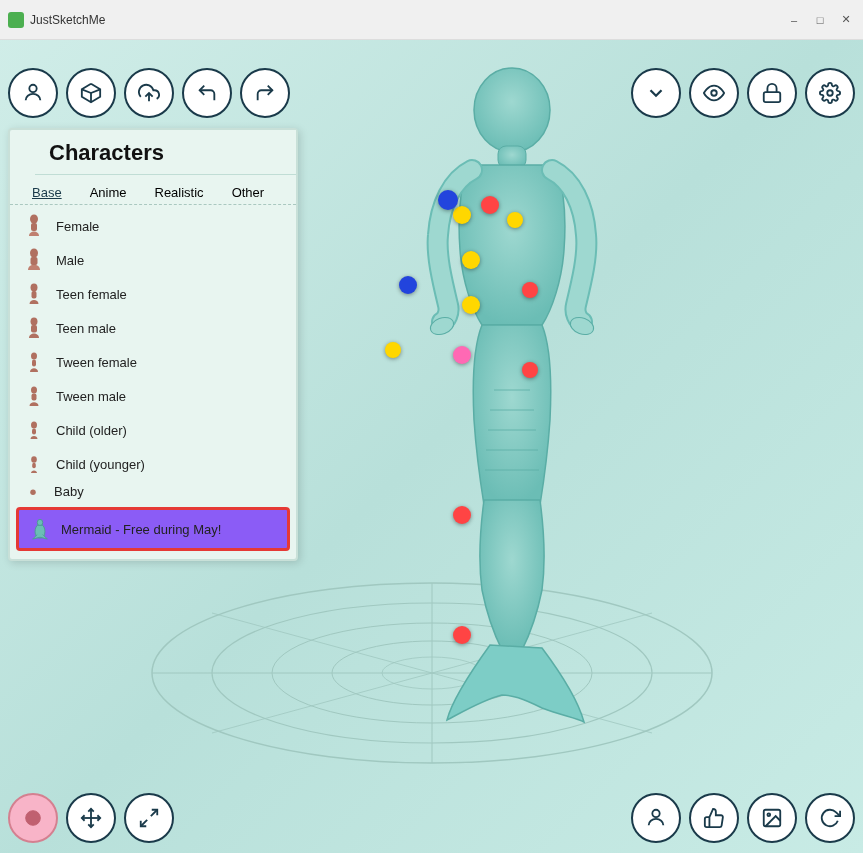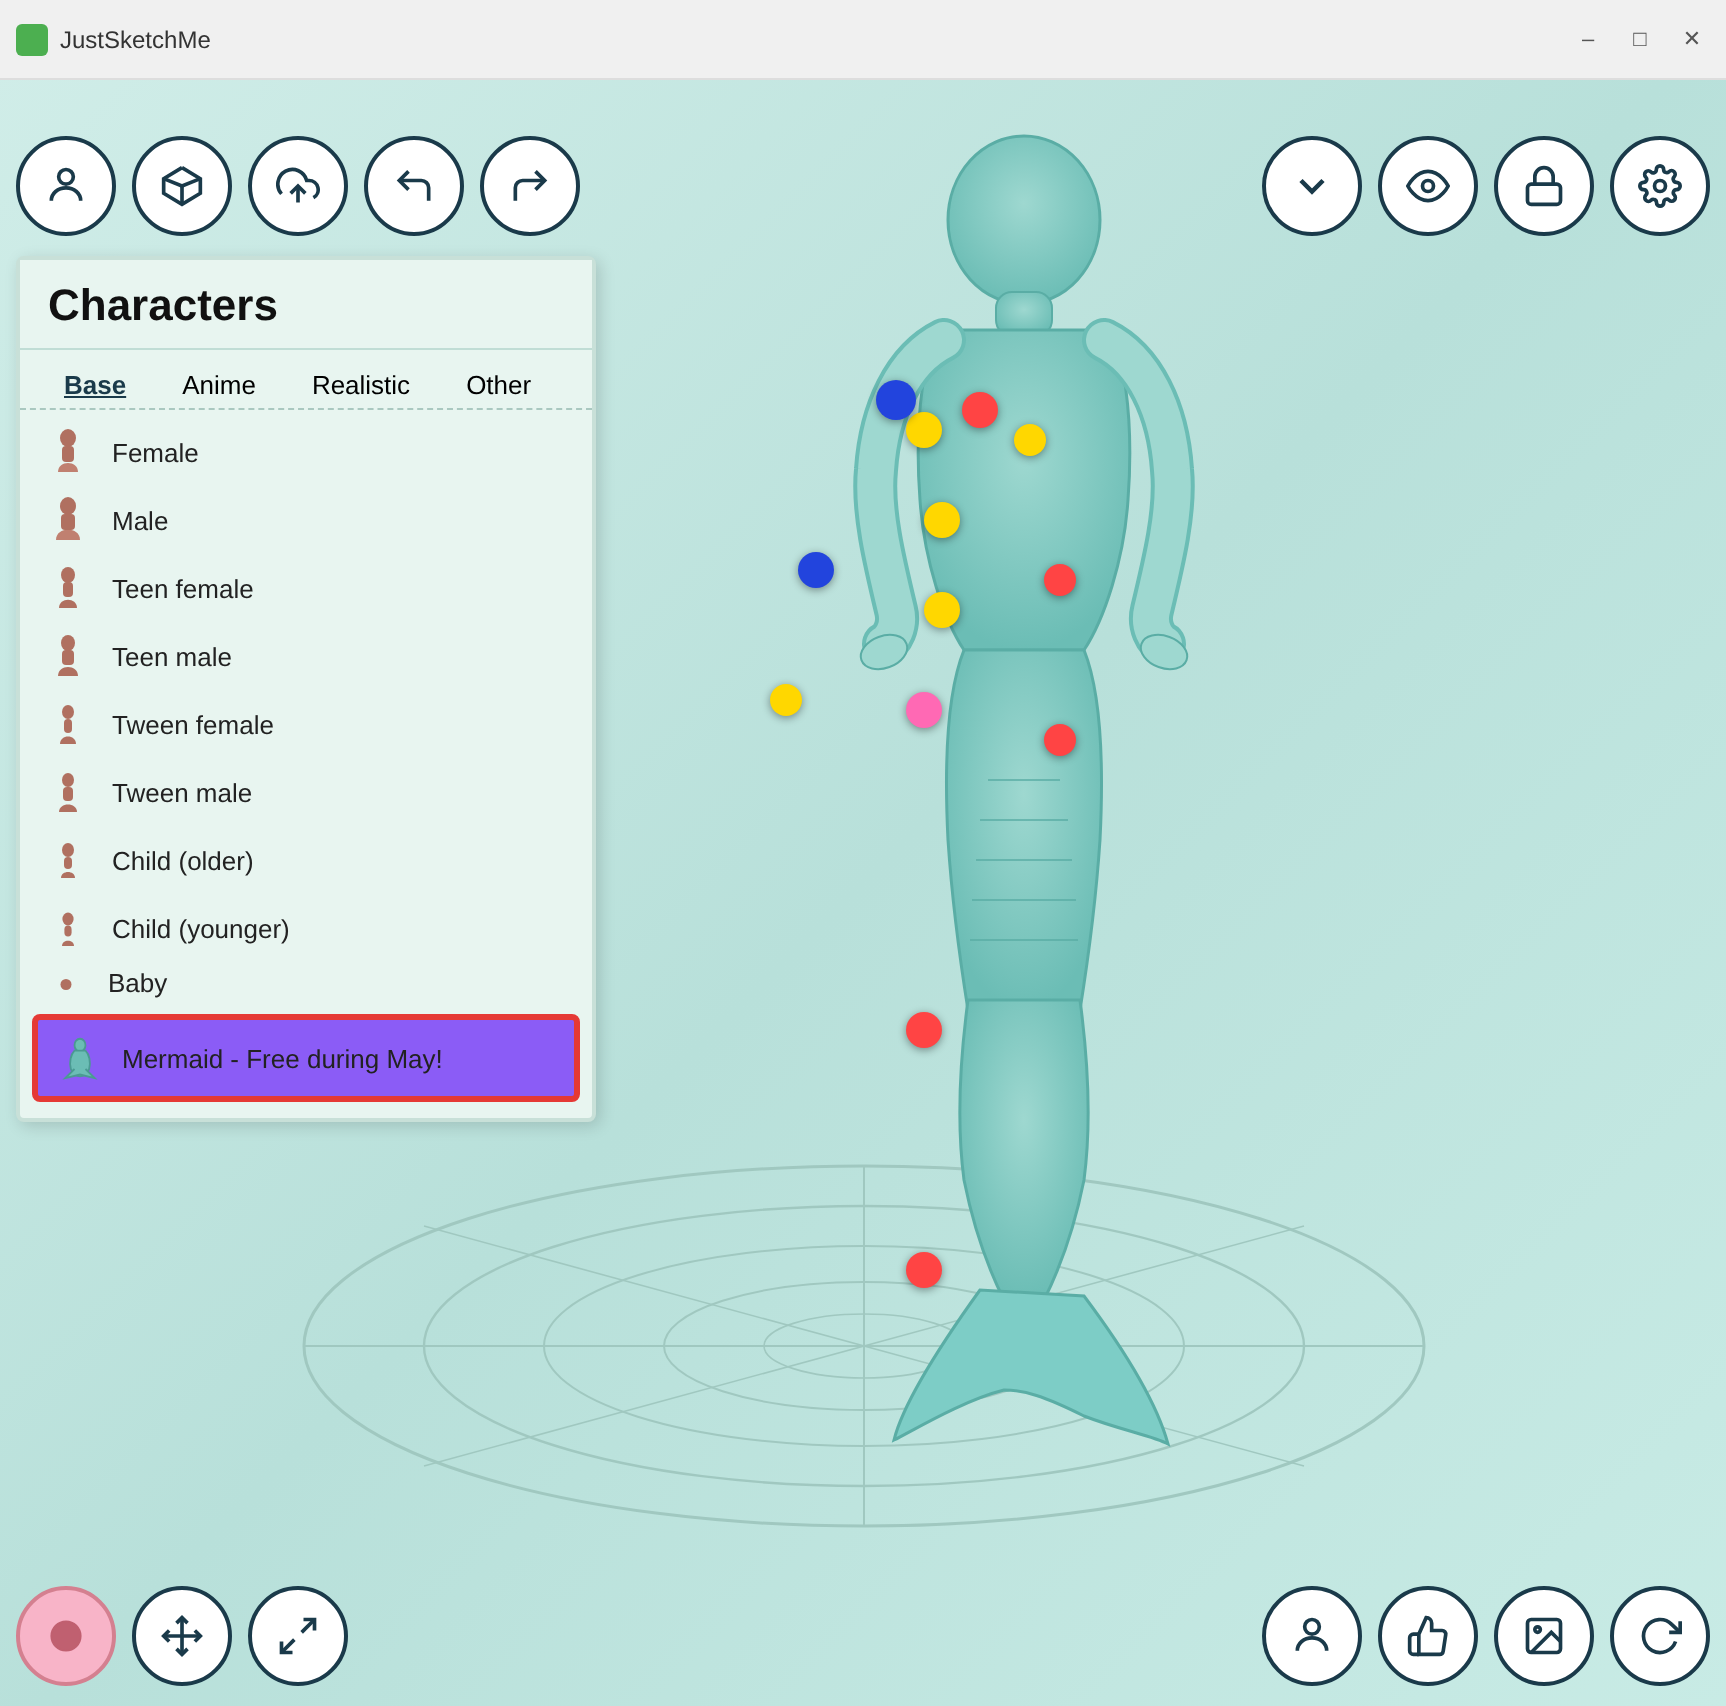--- a/index.html
+++ b/index.html
@@ -135,20 +135,21 @@
       background: #e8f5f0;
       border: 2px solid #c8e0d8;
       border-radius: 4px;
       z-index: 60;
       box-shadow: 2px 2px 8px rgba(0,0,0,0.15);
     }
     .panel-header {
       padding: 10px 14px 8px;
       background: #e8f5f0;
       border-bottom: 1px solid #c0ddd5;
+      margin-left: 25px;
     }
     .panel-title {
       font-size: 22px;
       font-weight: bold;
       color: #111;
     }
     .panel-tabs {
       display: flex;
       gap: 0;
       padding: 6px 8px 0;
@@ -157,21 +158,21 @@
     .panel-tab {
       padding: 4px 14px;
       font-size: 13px;
       color: #000000;
       cursor: pointer;
       border: none;
       background: transparent;
     }
     .panel-tab.active {
       color: #1a3a4a;
-      font-weight: bold;
+      font-weight: normal;
       text-decoration: underline;
     }
     .panel-list {
       padding: 4px 0;
       max-height: 320px;
       overflow-y: auto;
     }
     .list-item {
       display: flex;
       align-items: center;

